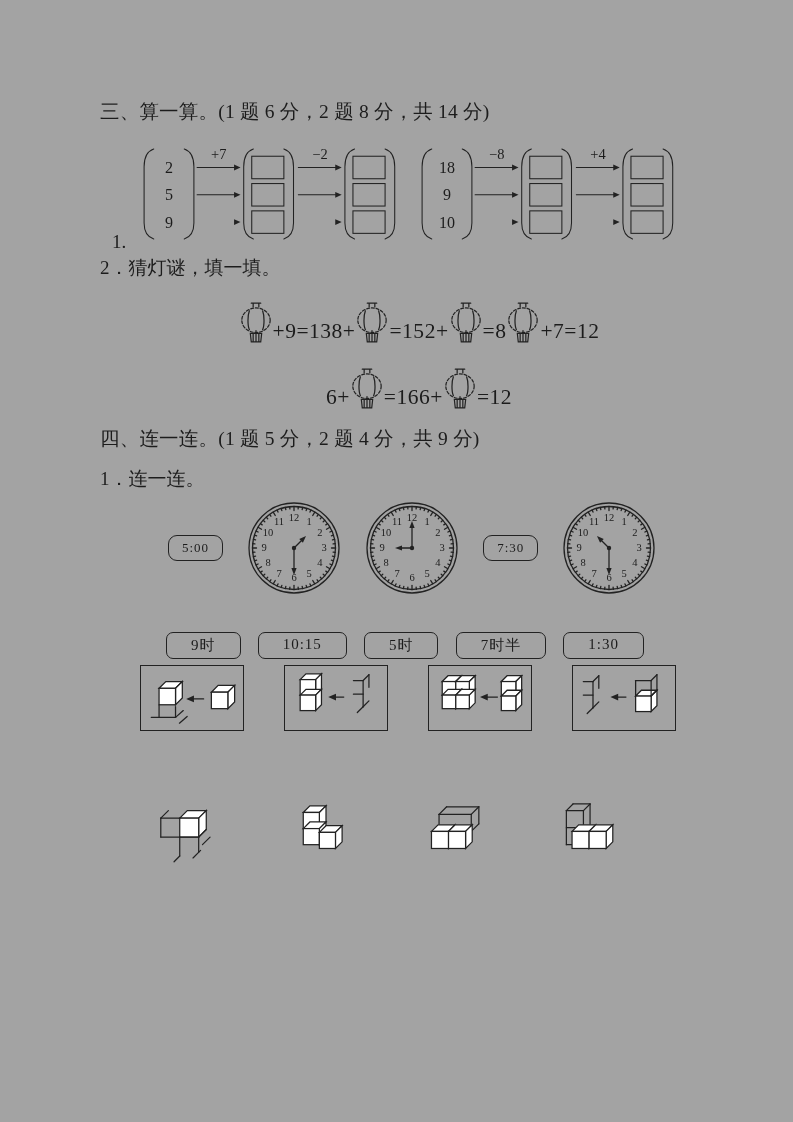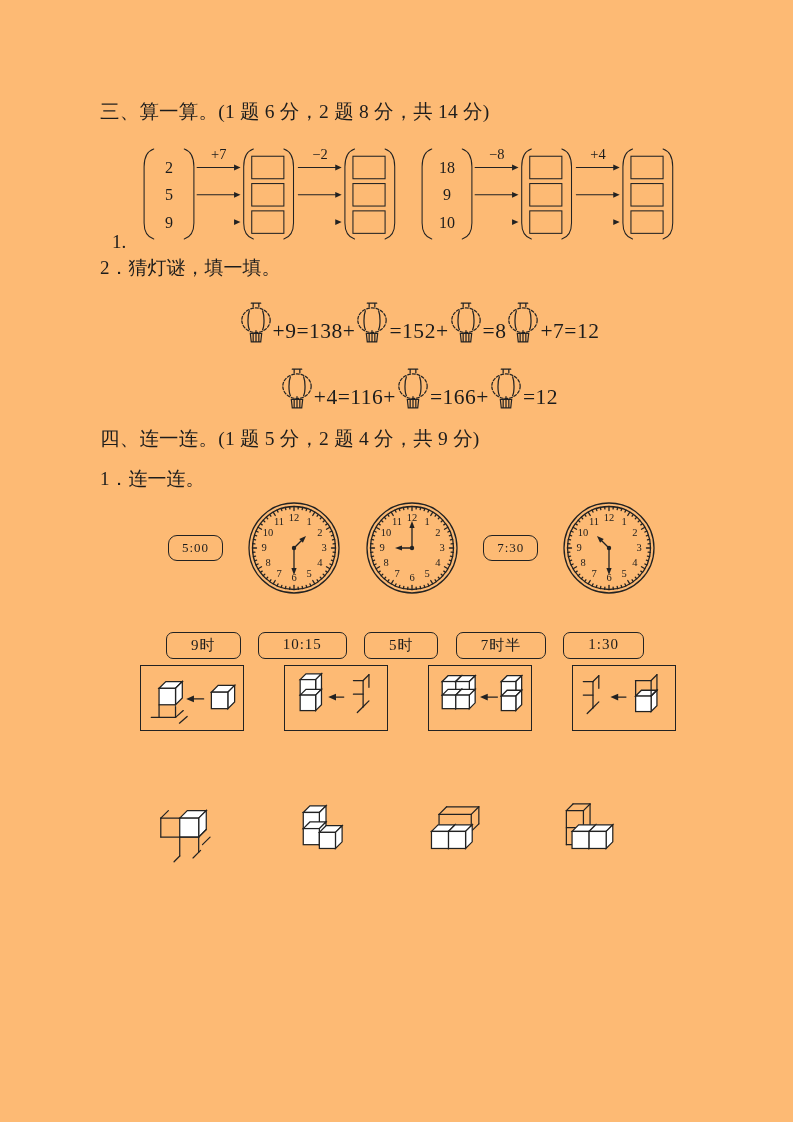--- a/index.html
+++ b/index.html
@@ -1,18 +1,18 @@
 <!DOCTYPE html>
 <html><head>
 <meta charset="utf-8">
 <style>
   * { margin:0; padding:0; box-sizing:border-box; }
   html,body { background:#ffffff; }
   .page {
-    width:793px; height:1122px; background:#fdba74; position:relative;
+    width:793px; height:1122px; background:#a3a3a3; position:relative;
     font-family:"Liberation Serif","DejaVu Serif",serif; color:#1c1c1c;
     padding:98px 100px 0 100px; overflow:hidden;
   }
   .heading { font-size:19.5px; letter-spacing:.2px; }
   .heading.second { margin-top:12px; }
   .sub-label { font-size:19px; }
   .sub-label.q1b { margin-top:14px; }
   .sub-label.q2b { margin-top:16px; }
 
   .flow-row { display:flex; align-items:flex-start; margin-top:20px; height:110px; }
@@ -151,29 +151,20 @@
         <svg class="lantern" viewBox="0 0 36 48" width="34" height="46">
     <path class="ln" d="M13 2 H23 M15 2 V6 M21 2 V6"></path>
     <ellipse class="ln dash" cx="18" cy="20" rx="15" ry="13"></ellipse>
     <path class="ln" d="M11 10 C 9 15 9 26 11 30 M25 10 C 27 15 27 26 25 30"></path>
     <path class="ln" d="M18 33 V31 M12 34 H24 L23 43 H13 Z M15 34 V43 M18 34 V43 M21 34 V43"></path>
   </svg>
         <span class="txt">+7=12</span>
       </div>
     </div>
   <div class="lantern-row">
-      <div class="eq">
-        <svg class="lantern" viewBox="0 0 36 48" width="34" height="46">
-    <path class="ln" d="M13 2 H23 M15 2 V6 M21 2 V6"></path>
-    <ellipse class="ln dash" cx="18" cy="20" rx="15" ry="13"></ellipse>
-    <path class="ln" d="M11 10 C 9 15 9 26 11 30 M25 10 C 27 15 27 26 25 30"></path>
-    <path class="ln" d="M18 33 V31 M12 34 H24 L23 43 H13 Z M15 34 V43 M18 34 V43 M21 34 V43"></path>
-  </svg>
-        <span class="txt">+4=11</span>
-      </div>
       <div class="eq">
         <span class="txt">6+</span>
         <svg class="lantern" viewBox="0 0 36 48" width="34" height="46">
     <path class="ln" d="M13 2 H23 M15 2 V6 M21 2 V6"></path>
     <ellipse class="ln dash" cx="18" cy="20" rx="15" ry="13"></ellipse>
     <path class="ln" d="M11 10 C 9 15 9 26 11 30 M25 10 C 27 15 27 26 25 30"></path>
     <path class="ln" d="M18 33 V31 M12 34 H24 L23 43 H13 Z M15 34 V43 M18 34 V43 M21 34 V43"></path>
   </svg>
         <span class="txt">=16</span>
       </div>

